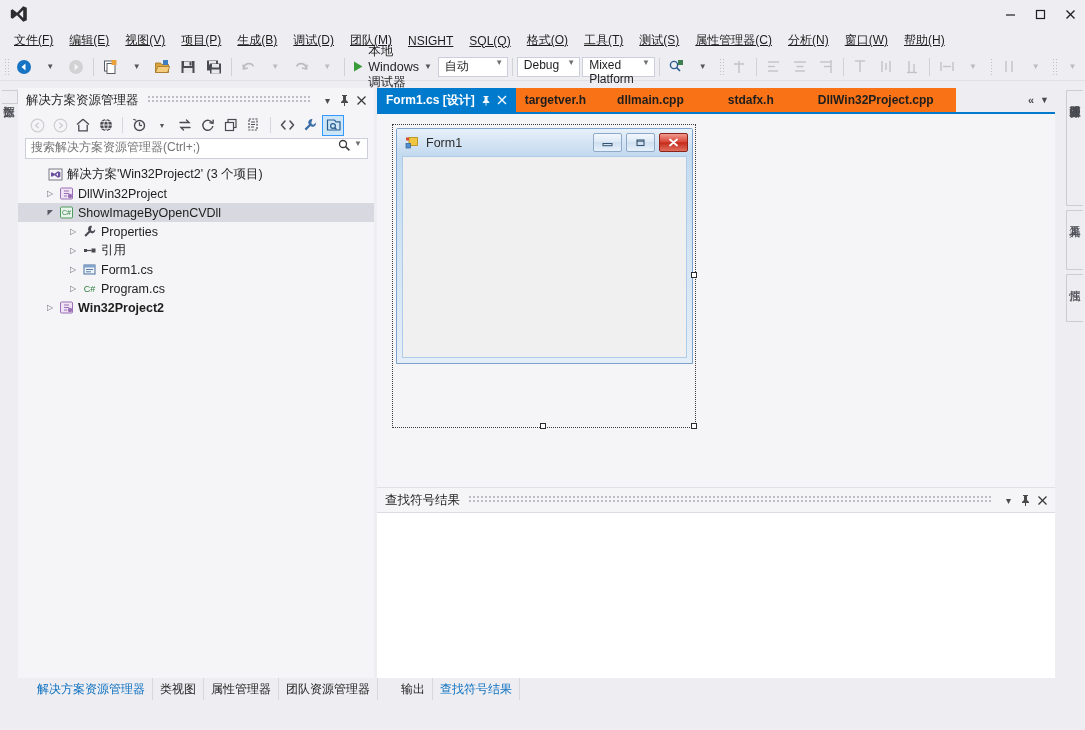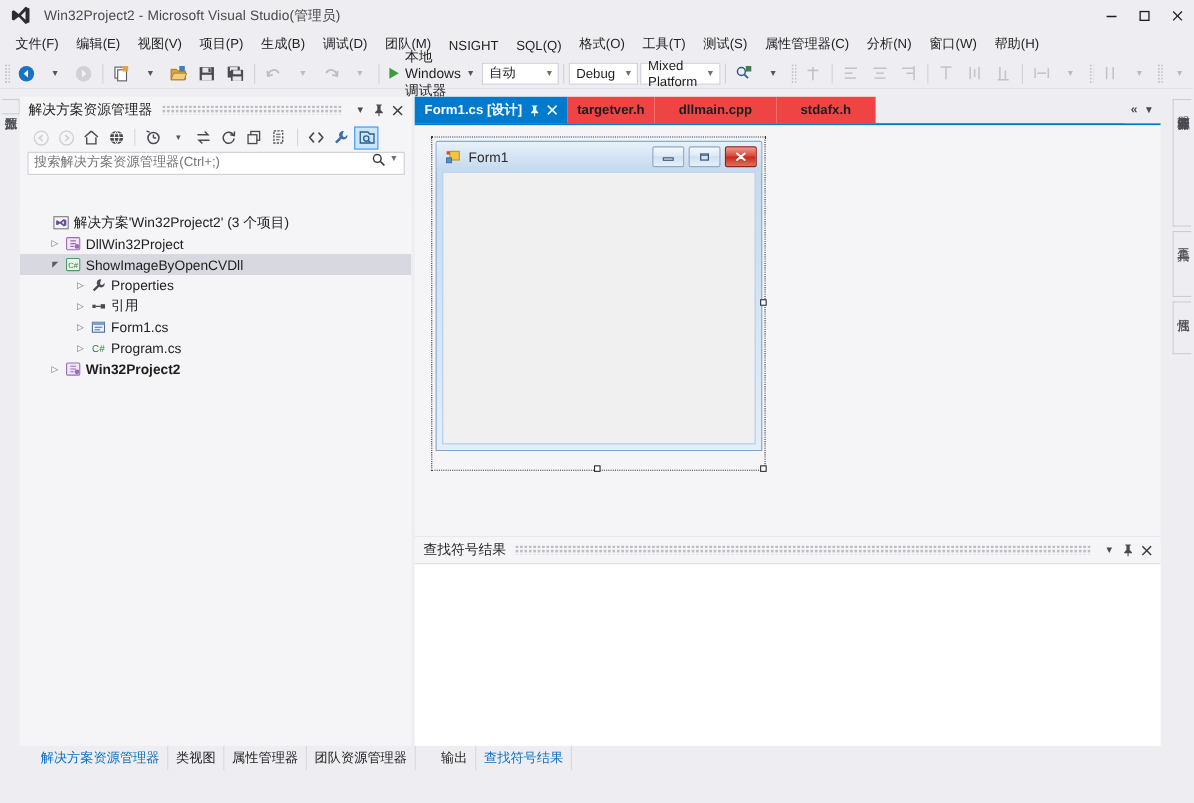--- a/index.html
+++ b/index.html
@@ -40,21 +40,21 @@
     font-size: 12px; color: #1e1e1e;
   }
 
   
   .menubar {
     position: absolute; left: 0; top: 28px; width: 1085px; height: 25px;
     background: #eeeef2; display: flex; align-items: center; padding-left: 6px;
     box-sizing: border-box;
   }
   .menu-item {
-    padding: 3px 8px; font-size: 12px; color: #1e1e1e; cursor: default; white-space: nowrap;
+    padding: 3px 8px; font-size: 12px; color: #1e1e1e; cursor: default; white-space: nowrap; text-decoration: underline;
   }
 
   
   .toolbar {
     position: absolute; left: 0; top: 53px; width: 1085px; height: 28px;
     background: #eeeef2; display: flex; align-items: center;
     border-bottom: 1px solid #e0e0e6; box-sizing: border-box;
   }
   .grip { width: 9px; height: 18px; margin: 0 2px 0 4px;
     background-image: radial-gradient(#b8b8bf 45%, transparent 46%);
@@ -64,21 +64,21 @@
     padding: 0 2px; color: #3b3b3b; font-size: 13px;
   }
   .tb-btn.disabled { opacity: .33; }
   .tb-sep { width: 1px; height: 18px; background: #d1d1d8; margin: 0 4px; }
   .tb-caret { font-size: 8px; color: #555; margin-left: 1px; }
   .tb-run { display: flex; align-items: center; gap: 4px; padding: 0 4px; height: 22px; }
   .tb-run .play { color: #3a9c3a; font-size: 12px; }
   .tb-run .lbl { font-size: 12.5px; color: #1e1e1e; }
   .tb-combo {
     height: 20px; border: 1px solid #cccedb; background: #fff;
-    display: flex; align-items: center; justify-content: space-between;
+    display: flex; align-items: flex-start; justify-content: space-between;
     font-size: 12px; padding: 0 4px 0 6px; box-sizing: border-box; color: #1e1e1e;
   }
   .tb-combo .cr { font-size: 8px; color: #707070; margin-left: 8px; }
 
   
   .leftstrip {
     position: absolute; left: 0; top: 88px; width: 18px; height: 596px;
     background: #eeeef2;
   }
   .vtab {
@@ -119,21 +119,21 @@
   .se-search {
     height: 21px; margin: 0 6px 0 7px; background: #fff; border: 1px solid #cccedb;
     display: flex; align-items: flex-start; box-sizing: border-box;
   }
   .se-search input {
     border: 0; outline: 0; flex: 1; font-size: 12px; color: #6d6d78;
     font-family: "Liberation Sans", sans-serif; padding-left: 5px; background: transparent;
   }
   .se-search .mag { padding: 0 3px; color: #3a3a3a; font-size: 12px; }
   .se-search .cr { padding-right: 5px; font-size: 8px; color: #707070; }
-  .se-tree { flex: 1; background: #f5f5f7; padding-top: 6px; overflow: hidden; margin-top: 28px; }
+  .se-tree { flex: 1; background: #f5f5f7; padding-top: 6px; overflow: hidden; }
   .tree-row {
     height: 19px; display: flex; align-items: center; font-size: 12.5px; color: #1e1e1e;
     white-space: nowrap;
   }
   .tree-row.selected { background: #d8d8e0; }
   .tree-row.bold { font-weight: bold; }
   .exp {
     width: 14px; display: flex; align-items: center; justify-content: center;
     font-size: 8px; color: #6d6d76;
   }
@@ -143,21 +143,21 @@
   .editor {
     position: absolute; left: 377px; top: 88px; width: 678px; height: 596px;
     display: flex; flex-direction: column; background: #eeeef2;
   }
   .tabstrip {
     height: 24px; display: flex; align-items: stretch; background: #eeeef2;
     border-bottom: 2px solid #007acc; position: relative; font-weight: bold;
   }
   .tab {
     display: flex; align-items: center; padding: 0 9px; font-size: 12px;
-    color: #1e1e1e; background: #ef4444; white-space: nowrap; gap: 6px;
+    color: #1e1e1e; background: #f97316; white-space: nowrap; gap: 6px;
   }
   .tab.active { background: #007acc; color: #ffffff; }
   .tab .pin { font-size: 11px; opacity: .95; }
   .tab .x { font-size: 12px; opacity: .95; }
   .tab-overflow {
     position: absolute; right: 0; top: 0; height: 24px; display: flex; align-items: center;
     gap: 6px; padding: 0 6px; font-size: 11px; color: #4a4a4a; background: #eeeef2;
   }
   .designer-area {
     flex: 1; background: #f5f5f7; position: relative; overflow: hidden;
@@ -166,21 +166,21 @@
 
   
   .form-select {
     position: absolute; left: 392px; top: 124px; width: 308px; height: 308px;
   }
   .form-dotted {
     position: absolute; left: 0; top: 0; width: 302px; height: 302px;
     border: 1px dotted #3a3a3a;
   }
   .winform {
-    position: absolute; left: 4px; top: 4px; width: 297px; height: 282px;
+    position: absolute; left: 4px; top: 4px; width: 297px; height: 236px;
     background: linear-gradient(to bottom, #d3e4f5 0%, #c5dbf0 12%, #cfe2f3 40%, #e4eef8 100%);
     border: 1px solid #7da2ce;
     box-sizing: border-box;
     border-radius: 2px 2px 0 0;
   }
   .winform-title {
     height: 27px; display: flex; align-items: center; padding: 0 4px 0 8px;
     background: linear-gradient(to bottom, #e8f1fa 0%, #d4e4f4 50%, #c3d9ef 100%);
   }
   .wf-icon { width: 14px; height: 14px; position: relative; margin-right: 7px; }
@@ -244,21 +244,20 @@
 <body>
 
 <div id="app">
 
   <div class="titlebar">
     <div class="vs-logo">
       <svg width="20" height="20" viewBox="0 0 20 20">
         <path d="M14.2 2.2 L17.8 3.7 L17.8 16.3 L14.2 17.8 L8.0 11.3 L3.6 14.7 L1.8 13.7 L1.8 6.3 L3.6 5.3 L8.0 8.7 Z M14.2 6.1 L10.1 10 L14.2 13.9 Z" fill="#2d2d30"></path>
       </svg>
     </div>
-    <div class="title-text">Win32Project2 - Microsoft Visual Studio(管理员)</div>
 
 
     <div class="wincontrols">
       <div>
         <svg width="11" height="11" viewBox="0 0 11 11">
             <line x1="1" y1="6" x2="10" y2="6" stroke="#1e1e1e" stroke-width="1.2"></line>
           </svg>
       </div>
       <div>
         <svg width="11" height="11" viewBox="0 0 11 11">
@@ -718,20 +717,23 @@
       </div>
       <div class="tab">
         <span>targetver.h</span>
       </div>
       <div class="tab" style="padding:0 22px">
         <span>dllmain.cpp</span>
       </div>
       <div class="tab" style="padding:0 22px">
         <span>stdafx.h</span>
       </div>
+      <div class="tab" style="padding:0 22px">
+        <span>DllWin32Project.cpp</span>
+      </div>
       <div class="tab-overflow">
         <span>«</span>
         <span style="font-size:9px">▼</span>
       </div>
     </div>
 
     <div class="designer-area">
       <div class="design-canvas"></div>
     </div>
 

